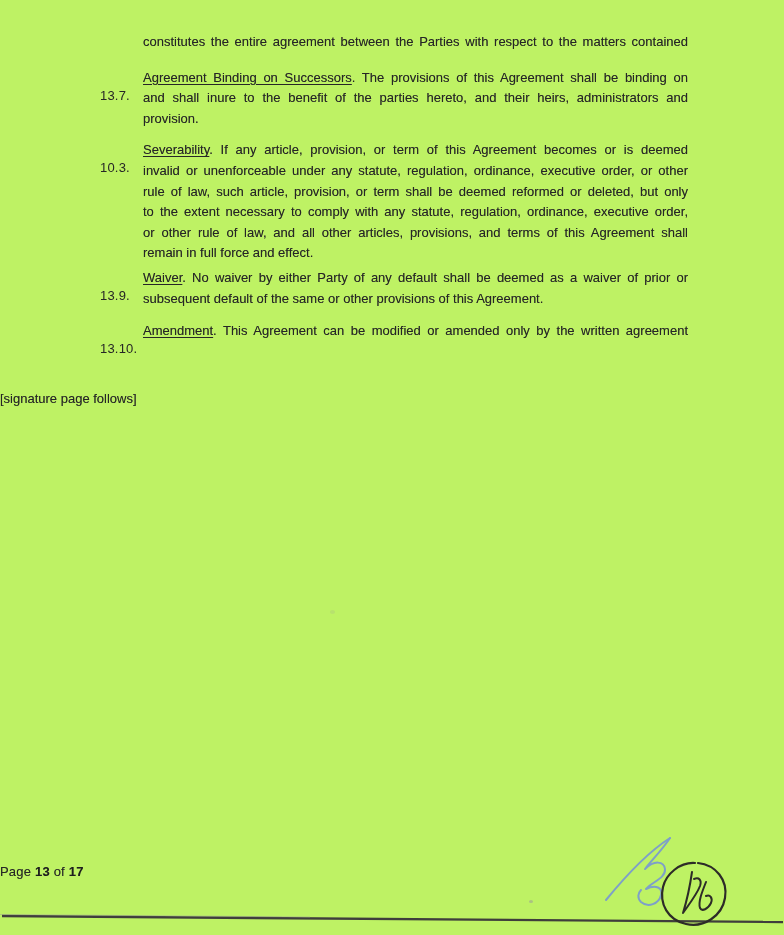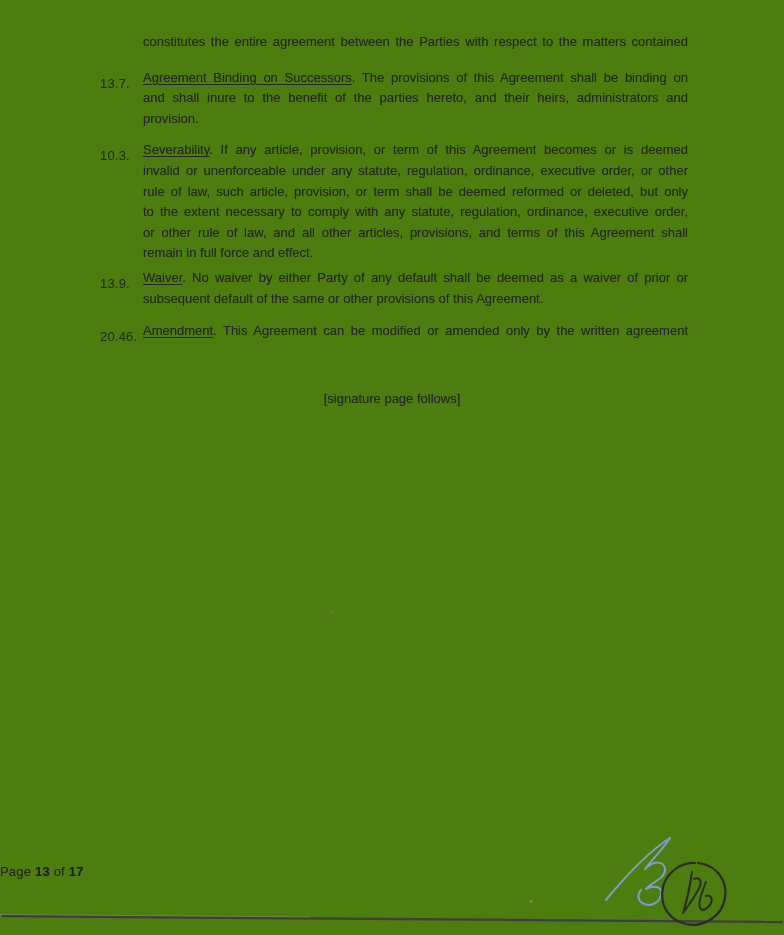--- a/index.html
+++ b/index.html
@@ -7,52 +7,52 @@
     width: 784px; height: 935px;
     background: #ffffff;
     overflow: hidden;
     position: relative;
     font-family: "Liberation Sans", sans-serif;
     color: #262626;
     -webkit-font-smoothing: antialiased;
   }
   .page {
     position: absolute; inset: 0;
-    background: #4d7c0f;
+    background: #bef264;
   }
   
   #doc {
     position: absolute;
     left: 100px; top: 32px;
     width: 590px;
     font-size: 13px;
   }
   .para { position: relative; margin: 0 0 15px 0; }
   #doc .para:nth-child(2) { margin-bottom: 11px; }
   #doc .para:nth-child(3) { margin-bottom: 4px; }
   #doc .para:nth-child(4) { margin-bottom: 12px; }
   #doc .para:nth-child(5) { margin-bottom: 0; }
   .num {
-    position: absolute; left: 0; top: 6px;
+    position: absolute; left: 0; top: 18px;
     line-height: 20.6px;
     letter-spacing: 0.2px;
   }
   .ptext { margin-left: 43px; width: 545px; }
   .tline {
     line-height: 20.6px;
     text-align: left;
     white-space: normal;
     text-shadow: 0 0 0.5px rgba(40,40,40,0.45);
   }
   .tline.just { text-align: justify; text-align-last: justify; }
   .uhead { text-decoration: underline; text-underline-offset: 2px; text-decoration-thickness: 1px; }
   
   .sig-note {
     position: absolute; left: 0; right: 0; top: 391px;
-    text-align: center;
+    text-align: left;
     font-size: 13px;
     text-shadow: 0 0 0.5px rgba(40,40,40,0.45);
   }
   
   .footer {
     position: absolute; left: 0; right: 96px; top: 864px;
     text-align: left;
     font-size: 13px;
     letter-spacing: 0.2px;
     text-shadow: 0 0 0.5px rgba(40,40,40,0.4);
@@ -110,21 +110,21 @@
         </div>
       </div>
       <div class="para">
         <div class="num">13.9.</div>
         <div class="ptext">
           <div class="tline just"><span class="uhead">Waiver</span>.  No waiver by either Party of any default shall be deemed as a waiver of prior or</div>
           <div class="tline">subsequent default of the same or other provisions of this Agreement.</div>
         </div>
       </div>
       <div class="para">
-        <div class="num">20.46.</div>
+        <div class="num">13.10.</div>
         <div class="ptext">
           <div class="tline just"><span class="uhead">Amendment</span>.  This Agreement can be modified or amended only by the written agreement</div>
         </div>
       </div>
     </div>
 
   <div class="sig-note">[signature page follows]</div>
 
   <div class="footer">
     <span>Page</span>

